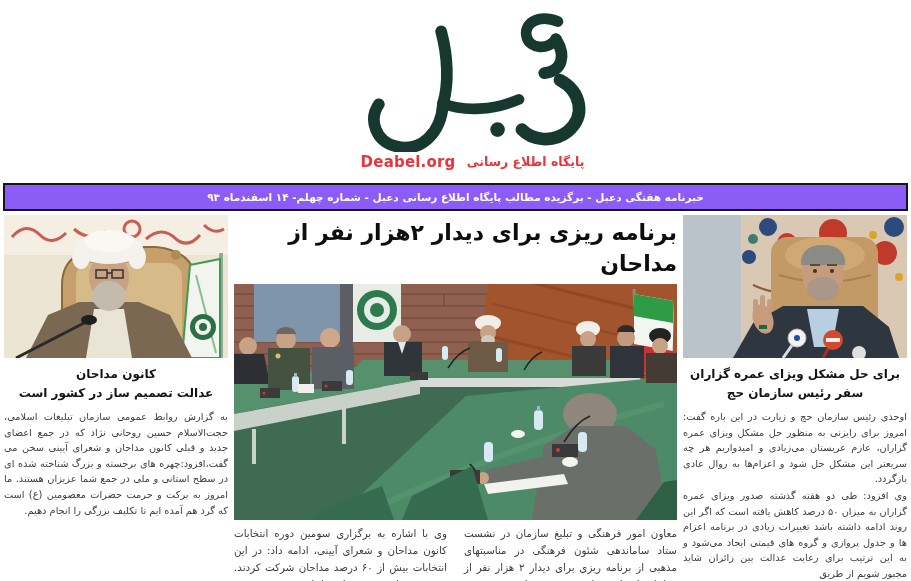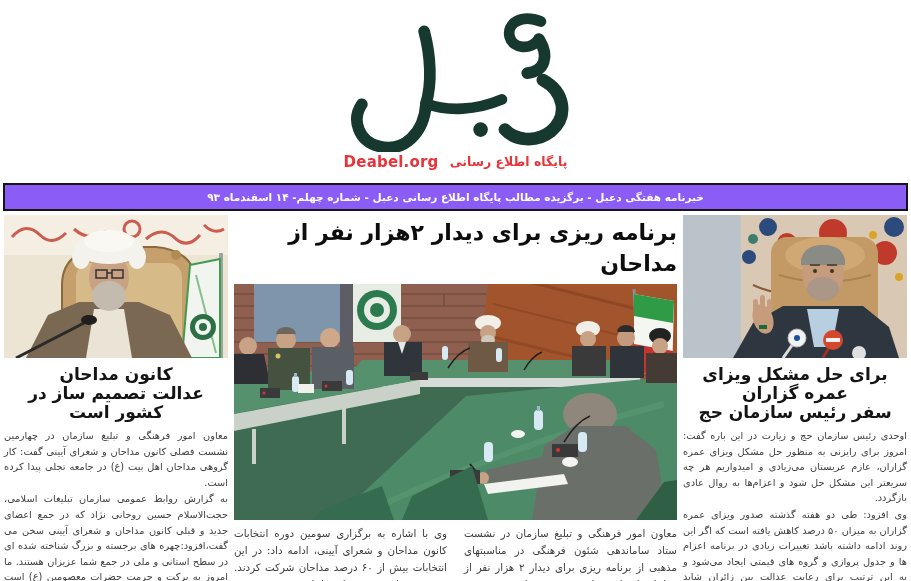--- a/index.html
+++ b/index.html
@@ -1,40 +1,40 @@
 <!DOCTYPE html>
 <html lang="fa"><head>
 <meta charset="utf-8">
 <style>
   html,body{margin:0;padding:0;background:#fff;}
   #page{position:relative;width:911px;height:581px;background:#ffffff;overflow:hidden;
         font-family:"DejaVu Sans","Liberation Sans",sans-serif;}
 
   
-  #masthead{position:absolute;top:0;left:0;width:788px;height:182px;}
+  #masthead{position:absolute;top:0;left:17px;width:788px;height:182px;}
   #calligraphy{position:absolute;top:6px;left:285px;width:360px;height:146px;}
   #tagline{position:absolute;top:151px;left:0;width:911px;text-align:center;direction:rtl;}
   #tagline span{display:inline-block;vertical-align:middle;}
   .tagline-fa{color:#e8353b;font-weight:700;font-size:12.5px;margin-left:6px;}
   .tagline-en{color:#e8353b;font-weight:800;font-size:15px;letter-spacing:.2px;direction:ltr;}
 
   
   #banner{position:absolute;top:183px;left:3px;width:901px;height:24px;background:#8b5cf6;
           border:2px solid #161616;display:flex;align-items:center;justify-content:center;}
   #banner span{color:#ffffff;font-weight:700;font-size:10.5px;direction:rtl;white-space:nowrap;}
 
   
   .col{position:absolute;top:215px;}
   #col-left{left:4px;width:224px;}
   #col-center{left:234px;width:443px;}
   #col-right{left:683px;width:224px;}
 
   .side-photo{display:block;width:224px;height:143px;}
   .side-headline{margin-top:7px;text-align:center;direction:rtl;color:#141414;
-                 font-weight:700;font-size:17px;line-height:19px;}
+                 font-weight:700;font-size:12px;line-height:19px;}
   .side-body{margin-top:6px;direction:rtl;text-align:justify;color:#3c3c3c;
              font-size:9.8px;line-height:15.6px;}
   .side-body p{margin:0 0 1px 0;}
 
   #lead-headline{margin-top:2px;text-align:right;direction:rtl;color:#0d0d0d;
                  font-weight:800;font-size:22px;line-height:31px;}
   #lead-photo{display:block;width:443px;height:236px;margin-top:5px;}
   #center-cols{display:flex;direction:rtl;gap:17px;margin-top:5px;}
   .center-sub{width:213px;direction:rtl;text-align:justify;color:#3c3c3c;
               font-size:10.3px;line-height:17px;}
@@ -118,21 +118,20 @@
       <g>
         <line x1="12" y1="143" x2="80" y2="108" stroke="#2a2a2a" stroke-width="3"></line>
         <ellipse cx="85" cy="105" rx="8" ry="5" fill="#1f1f1f"></ellipse>
       </g>
     </svg>
     <div class="side-headline">
       <div>کانون مداحان</div>
       <div>عدالت تصمیم ساز در کشور است</div>
     </div>
     <div class="side-body">
-      <p>معاون امور فرهنگی و تبلیغ سازمان در چهارمین نشست فصلی کانون مداحان و شعرای آیینی گفت: کار گروهی مداحان اهل بیت (ع) در جامعه تجلی پیدا کرده است.</p>
       <p>به گزارش روابط عمومی سازمان تبلیغات اسلامی، حجت‌الاسلام حسین روحانی نژاد که در جمع اعضای جدید و قبلی کانون مداحان و شعرای آیینی سخن می گفت،افزود:چهره های برجسته و بزرگ شناخته شده ای در سطح استانی و ملی در جمع شما عزیزان هستند. ما امروز به برکت و حرمت حضرات معصومین (ع) است که گرد هم آمده ایم تا تکلیف بزرگی را انجام دهیم.</p>
 
     </div>
   </section>
 
   <section class="col" id="col-center">
     <div id="lead-headline">
       <div>برنامه ریزی برای دیدار ۲هزار نفر از مداحان</div>
     </div>
     <svg id="lead-photo" viewBox="0 0 443 236">

